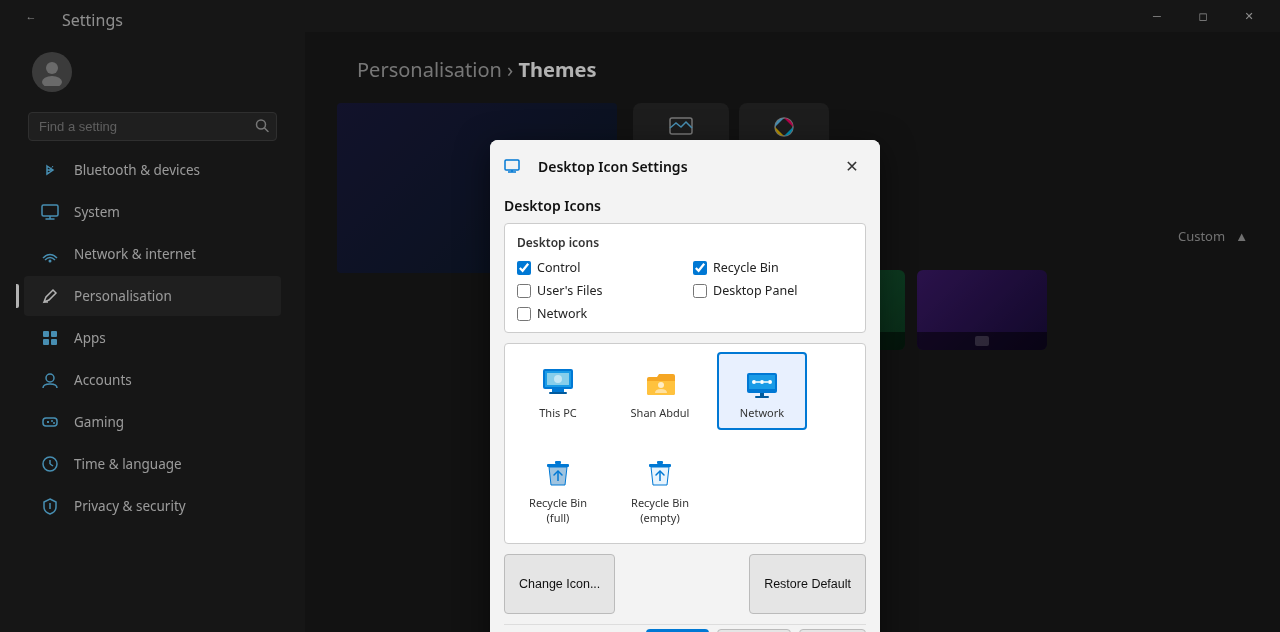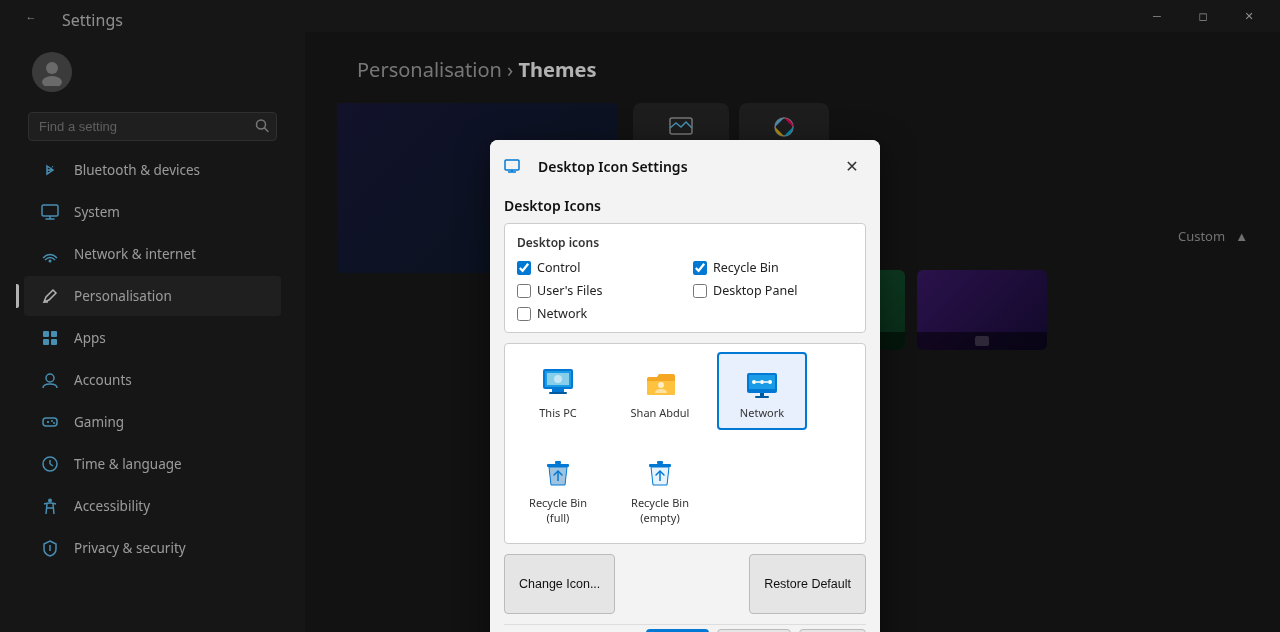--- a/index.html
+++ b/index.html
@@ -650,31 +650,20 @@
         <span class="nav-icon">
           <svg width="18" height="18" viewBox="0 0 18 18" fill="none">
             <circle cx="9" cy="9" r="7" stroke="#6cf" stroke-width="1.5"></circle>
             <line x1="9" y1="5" x2="9" y2="9" stroke="#6cf" stroke-width="1.5"></line>
             <line x1="9" y1="9" x2="12" y2="11" stroke="#6cf" stroke-width="1.5"></line>
           </svg>
         </span>
         <span>Time &amp; language</span>
       </div>
 
-      <div class="nav-item">
-        <span class="nav-icon">
-          <svg width="18" height="18" viewBox="0 0 18 18" fill="none">
-            <circle cx="9" cy="3.5" r="2" fill="#6cf"></circle>
-            <path d="M3 7 Q9 5 15 7" stroke="#6cf" stroke-width="1.5" fill="none"></path>
-            <path d="M6 7 L5 17 M12 7 L13 17" stroke="#6cf" stroke-width="1.5"></path>
-            <path d="M5.5 11 L12.5 11" stroke="#6cf" stroke-width="1.5"></path>
-          </svg>
-        </span>
-        <span>Accessibility</span>
-      </div>
 
       <div class="nav-item">
         <span class="nav-icon">
           <svg width="18" height="18" viewBox="0 0 18 18" fill="none">
             <path d="M9 2 L15 5 L15 10 Q15 15 9 17 Q3 15 3 10 L3 5 Z" stroke="#6cf" stroke-width="1.5" fill="none"></path>
             <line x1="9" y1="8" x2="9" y2="12" stroke="#6cf" stroke-width="1.5"></line>
             <circle cx="9" cy="7" r="1" fill="#6cf"></circle>
           </svg>
         </span>
         <span>Privacy &amp; security</span>

